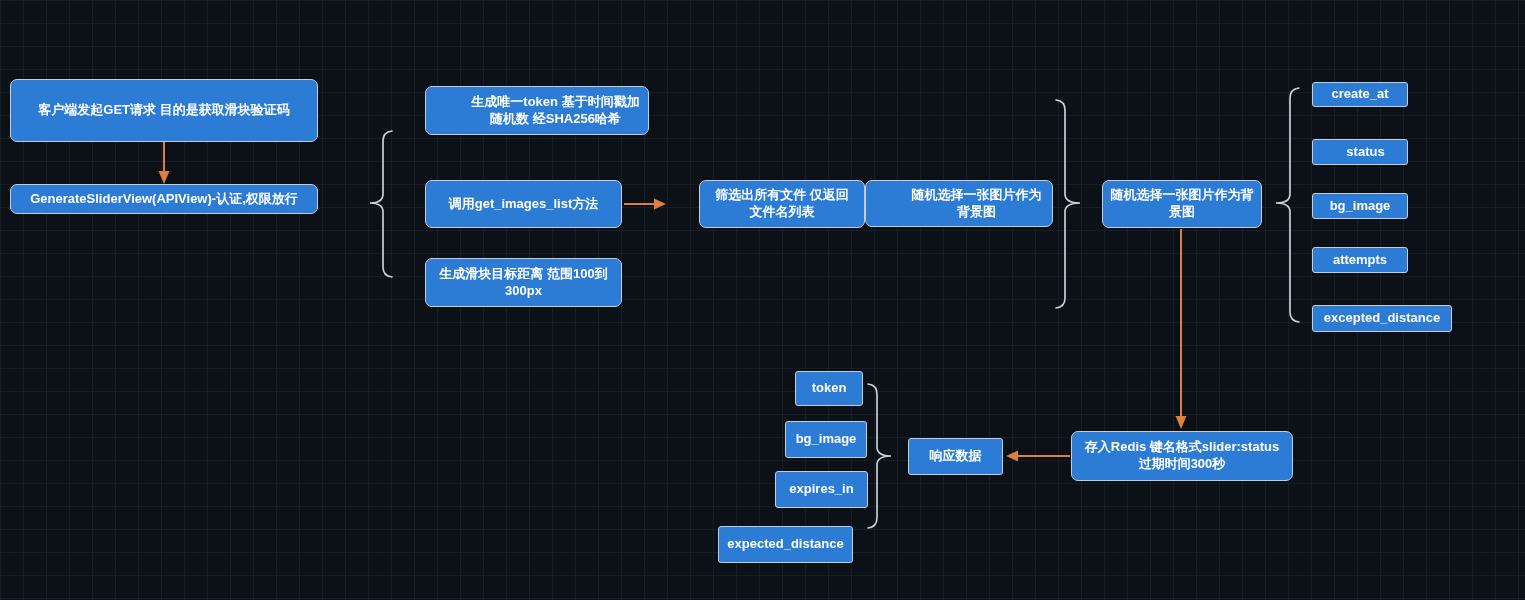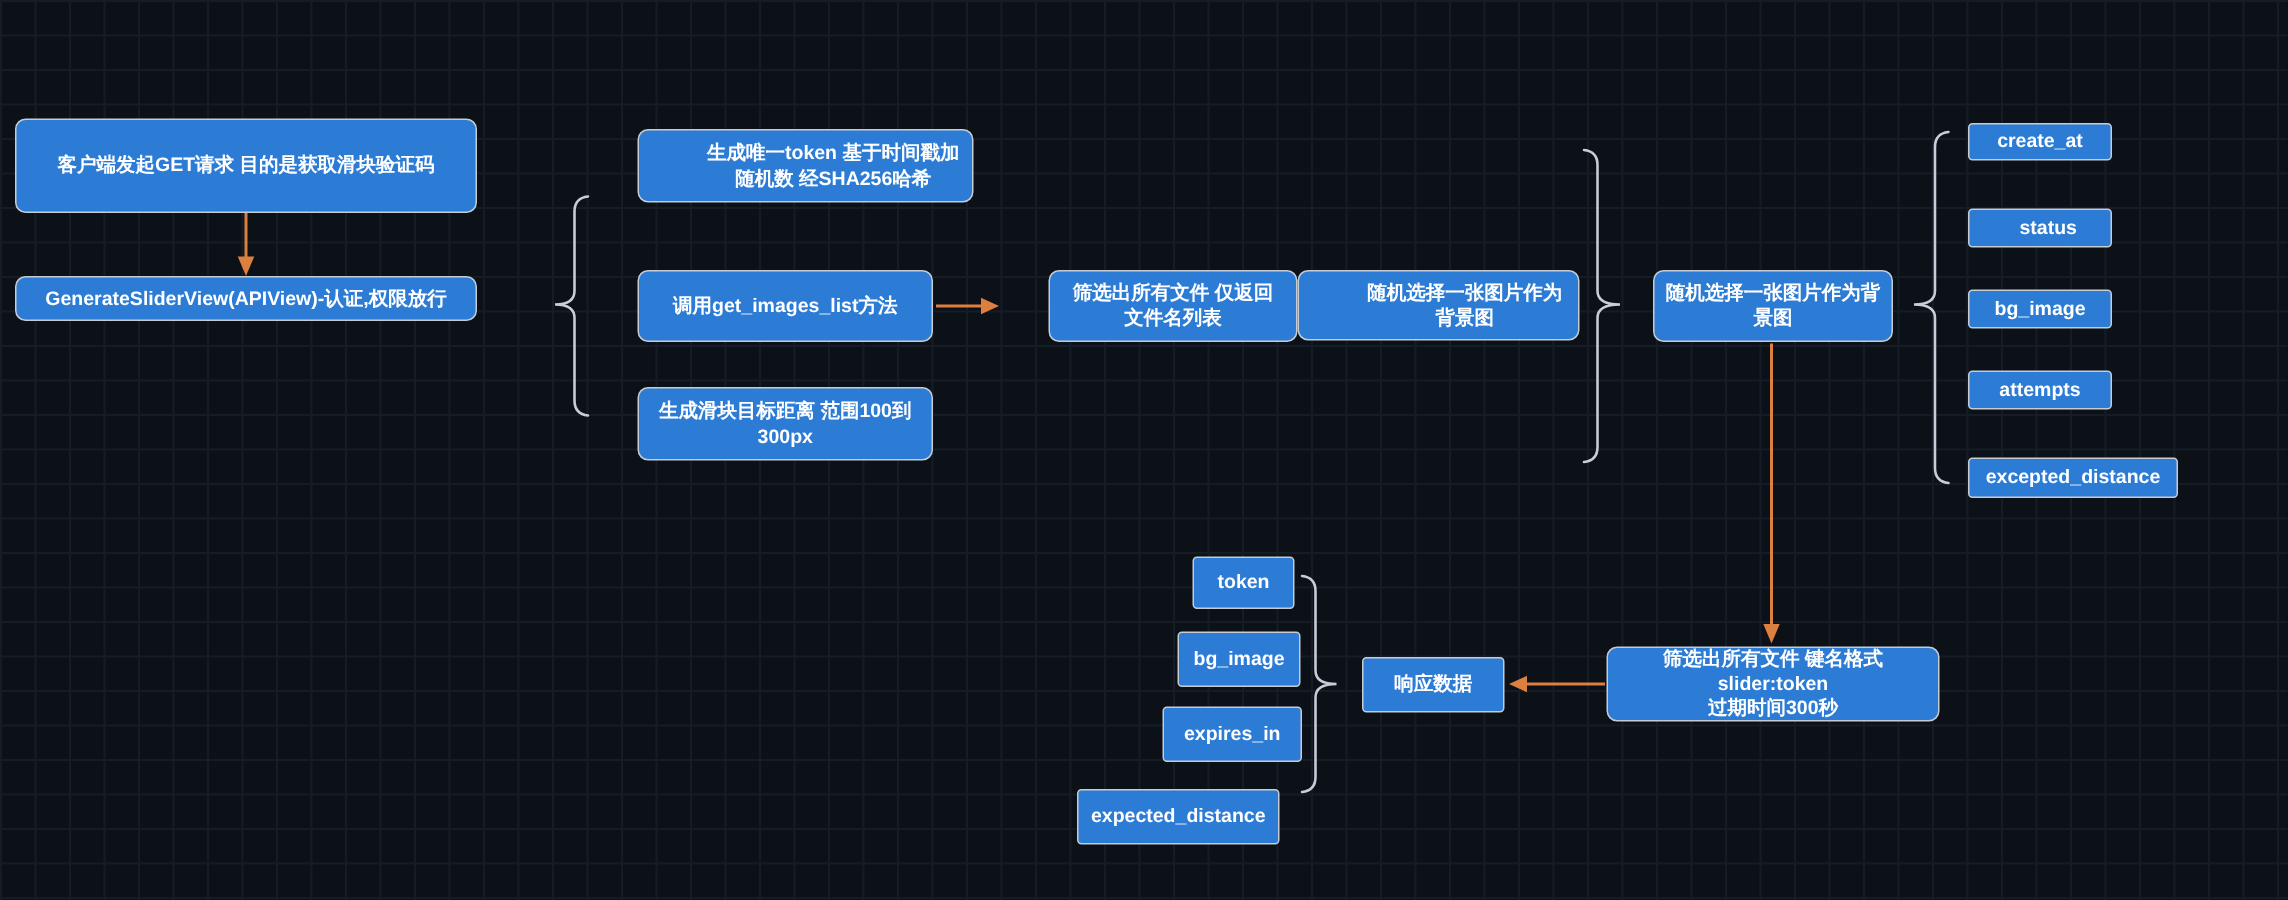--- a/index.html
+++ b/index.html
@@ -92,21 +92,21 @@
 文件名列表</div>
   <div class="node" style="left:865px;top:180px;width:188px;height:47px;padding-left:40px;">随机选择一张图片作为背景图</div>
   <div class="node" style="left:1102px;top:180px;width:160px;height:48px;">随机选择一张图片作为背景图</div>
 
   <div class="node small" style="left:1312px;top:82px;width:96px;height:25px;">create_at</div>
   <div class="node small" style="left:1312px;top:139px;width:96px;height:26px;padding-left:16px;">status</div>
   <div class="node small" style="left:1312px;top:193px;width:96px;height:26px;">bg_image</div>
   <div class="node small" style="left:1312px;top:247px;width:96px;height:26px;">attempts</div>
   <div class="node small" style="left:1312px;top:305px;width:140px;height:27px;">excepted_distance</div>
 
-  <div class="node" style="left:1071px;top:431px;width:222px;height:50px;">筛选出所有文件 键名格式slider:token
+  <div class="node" style="left:1071px;top:431px;width:222px;height:50px;">存入Redis 键名格式slider:status
 过期时间300秒</div>
   <div class="node small" style="left:908px;top:438px;width:95px;height:37px;">响应数据</div>
 
   <div class="node small" style="left:795px;top:371px;width:68px;height:35px;">token</div>
   <div class="node small" style="left:785px;top:421px;width:82px;height:37px;">bg_image</div>
   <div class="node small" style="left:775px;top:471px;width:93px;height:37px;">expires_in</div>
   <div class="node small" style="left:718px;top:526px;width:135px;height:37px;">expected_distance</div>
 
 </div>
 

